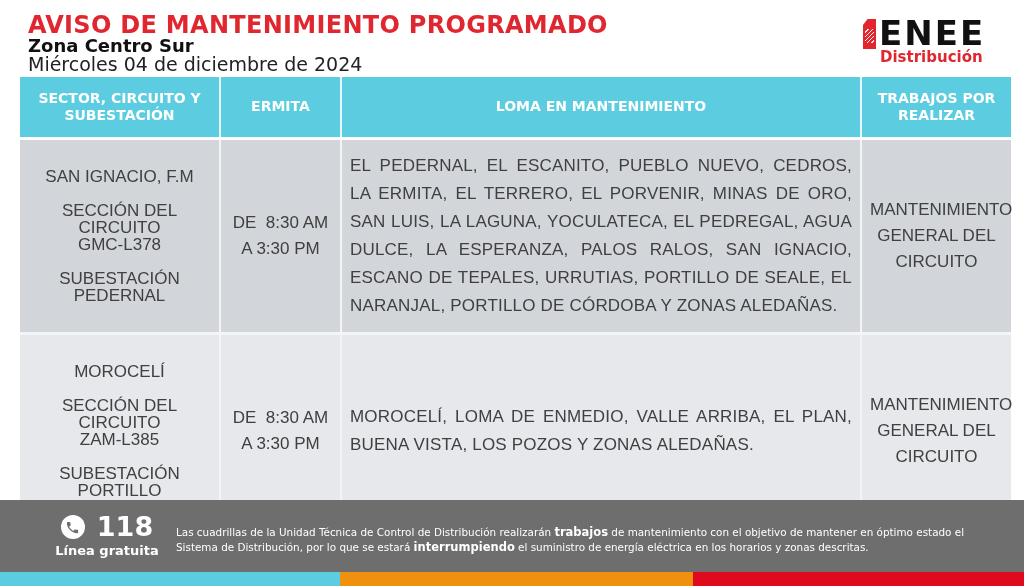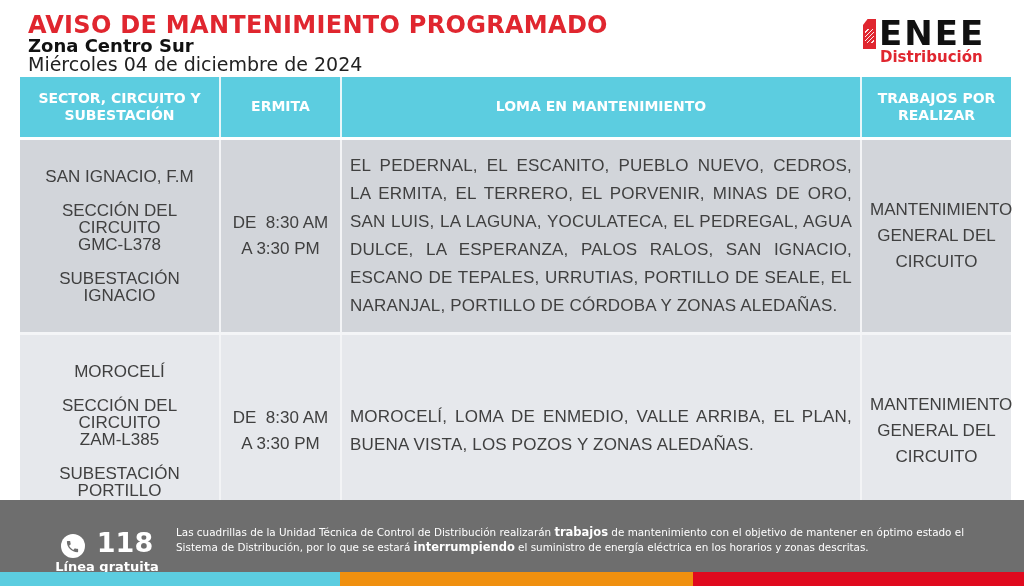--- a/index.html
+++ b/index.html
@@ -27,21 +27,21 @@
   .row-2 td { background: #e6e8ec; height: 195px; }
 
   .sector p { line-height: 17px; margin: 0; }
   .sector .gap { height: 17px; }
   .hours p { line-height: 26px; }
   .zones { text-align: justify !important; text-align-last: left; line-height: 28px; padding: 0 8px !important; letter-spacing: 0.2px; }
   .work p { line-height: 26px; }
 
   .footer { position: absolute; left: 0; top: 500px; width: 1024px; height: 72px; background: #6e6e6e; }
   .phone { position: absolute; left: 52px; top: 12px; width: 110px; color: #fff; text-align: center; }
-  .phone-top { display: flex; align-items: flex-end; justify-content: center; gap: 12px; margin-top: 16px; }
+  .phone-top { display: flex; align-items: center; justify-content: center; gap: 12px; }
   .phone-icon { width: 24px; height: 24px; border-radius: 50%; background: #fff; display: inline-flex; align-items: center; justify-content: center; }
   .phone-num { font-size: 27px; font-weight: 700; line-height: 30px; font-family: "DejaVu Sans", sans-serif; }
   .phone-label { font-size: 13px; font-weight: 700; line-height: 16px; margin-top: 1px; font-family: "DejaVu Sans", sans-serif; }
   .notice { position: absolute; left: 176px; top: 25px; width: 830px; color: #fff; font-size: 10.4px; line-height: 15px; font-family: "DejaVu Sans", sans-serif; }
   .notice b { font-weight: 700; font-size: 11.5px; margin-top: 44px; }
 
   .stripes { position: absolute; left: 0; top: 572px; width: 1024px; height: 14px; display: flex; }
   .stripe { height: 100%; }
 </style>
 </head>
@@ -76,21 +76,21 @@
   </thead>
   <tbody>
     <tr class="row-1">
       <td class="sector">
         <p>SAN IGNACIO, F.M</p>
         <div class="gap"></div>
         <p>SECCIÓN DEL CIRCUITO</p>
         <p>GMC-L378</p>
         <div class="gap"></div>
         <p>SUBESTACIÓN</p>
-        <p>IGNACIO</p>
+        <p>PEDERNAL</p>
       </td>
       <td class="hours">
         <p style="white-space:pre">DE  8:30 AM</p>
         <p>A 3:30 PM</p>
       </td>
       <td class="zones">EL PEDERNAL, EL ESCANITO, PUEBLO NUEVO, CEDROS, LA ERMITA, EL TERRERO, EL PORVENIR, MINAS DE ORO, SAN LUIS, LA LAGUNA, YOCULATECA, EL PEDREGAL, AGUA DULCE, LA ESPERANZA, PALOS RALOS, SAN IGNACIO, ESCANO DE TEPALES, URRUTIAS, PORTILLO DE SEALE, EL NARANJAL, PORTILLO DE CÓRDOBA Y ZONAS ALEDAÑAS.</td>
       <td class="work">
         <p>MANTENIMIENTO</p>
         <p>GENERAL DEL</p>
         <p>CIRCUITO</p>

